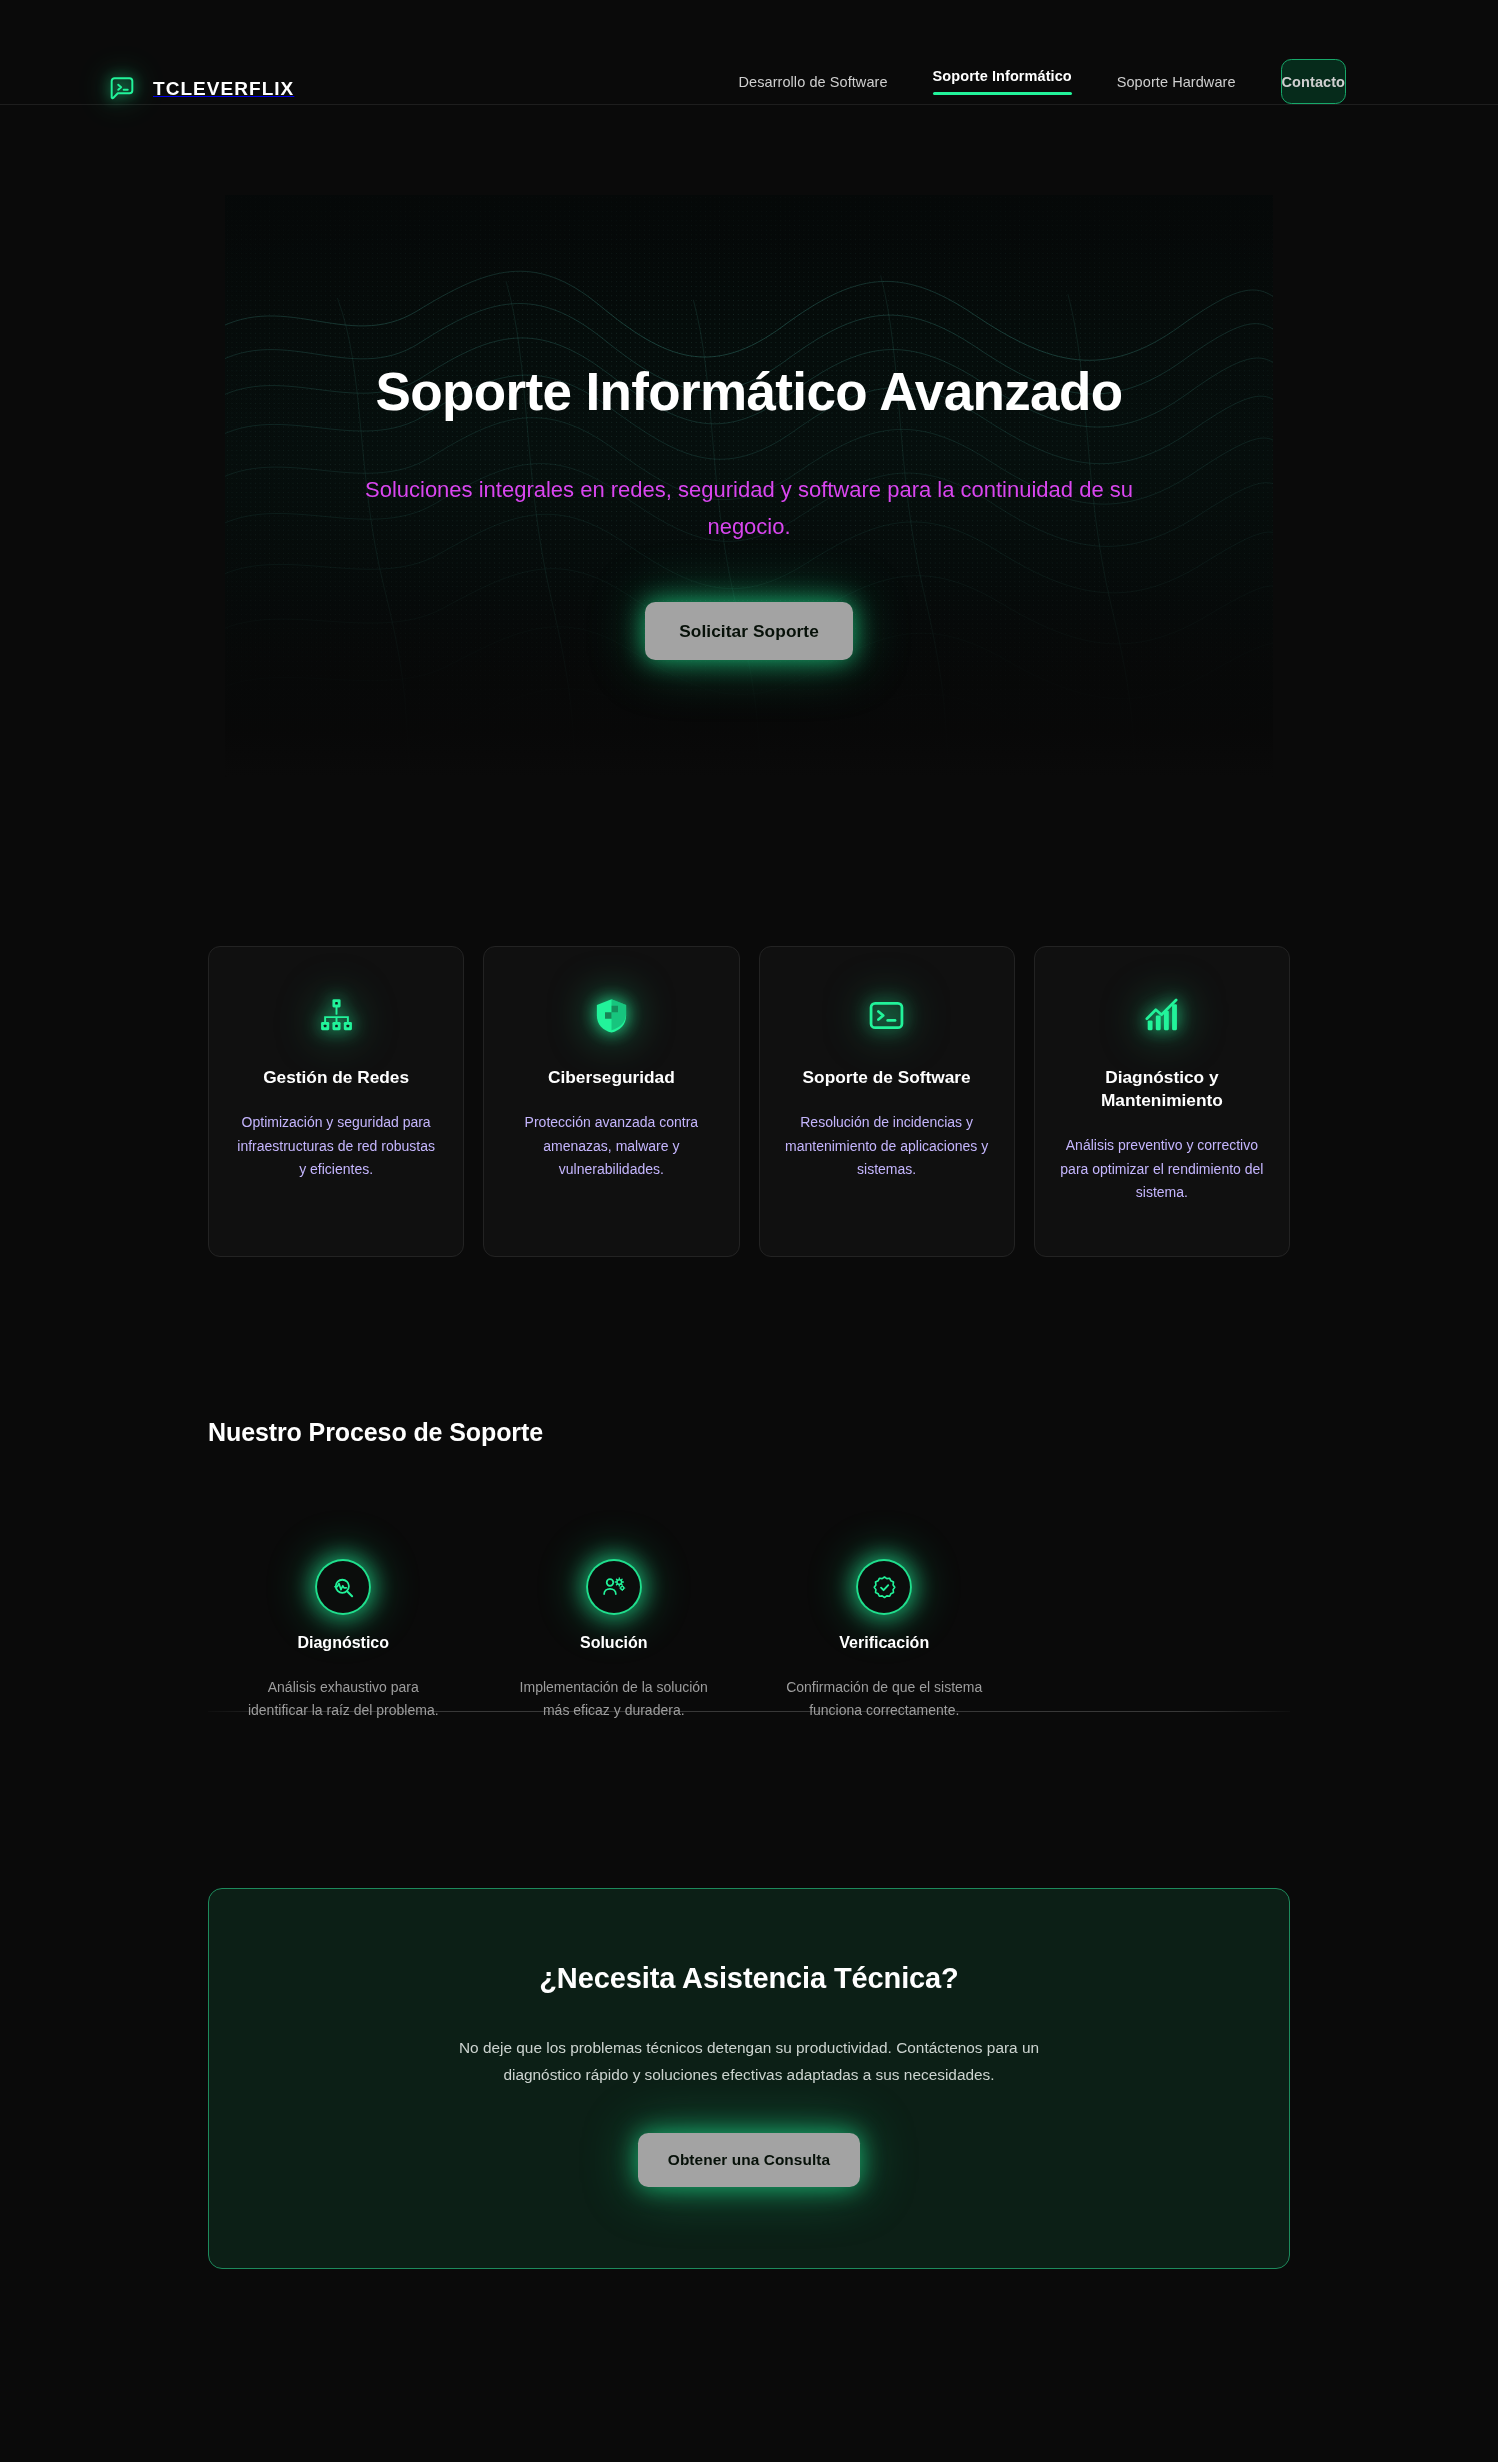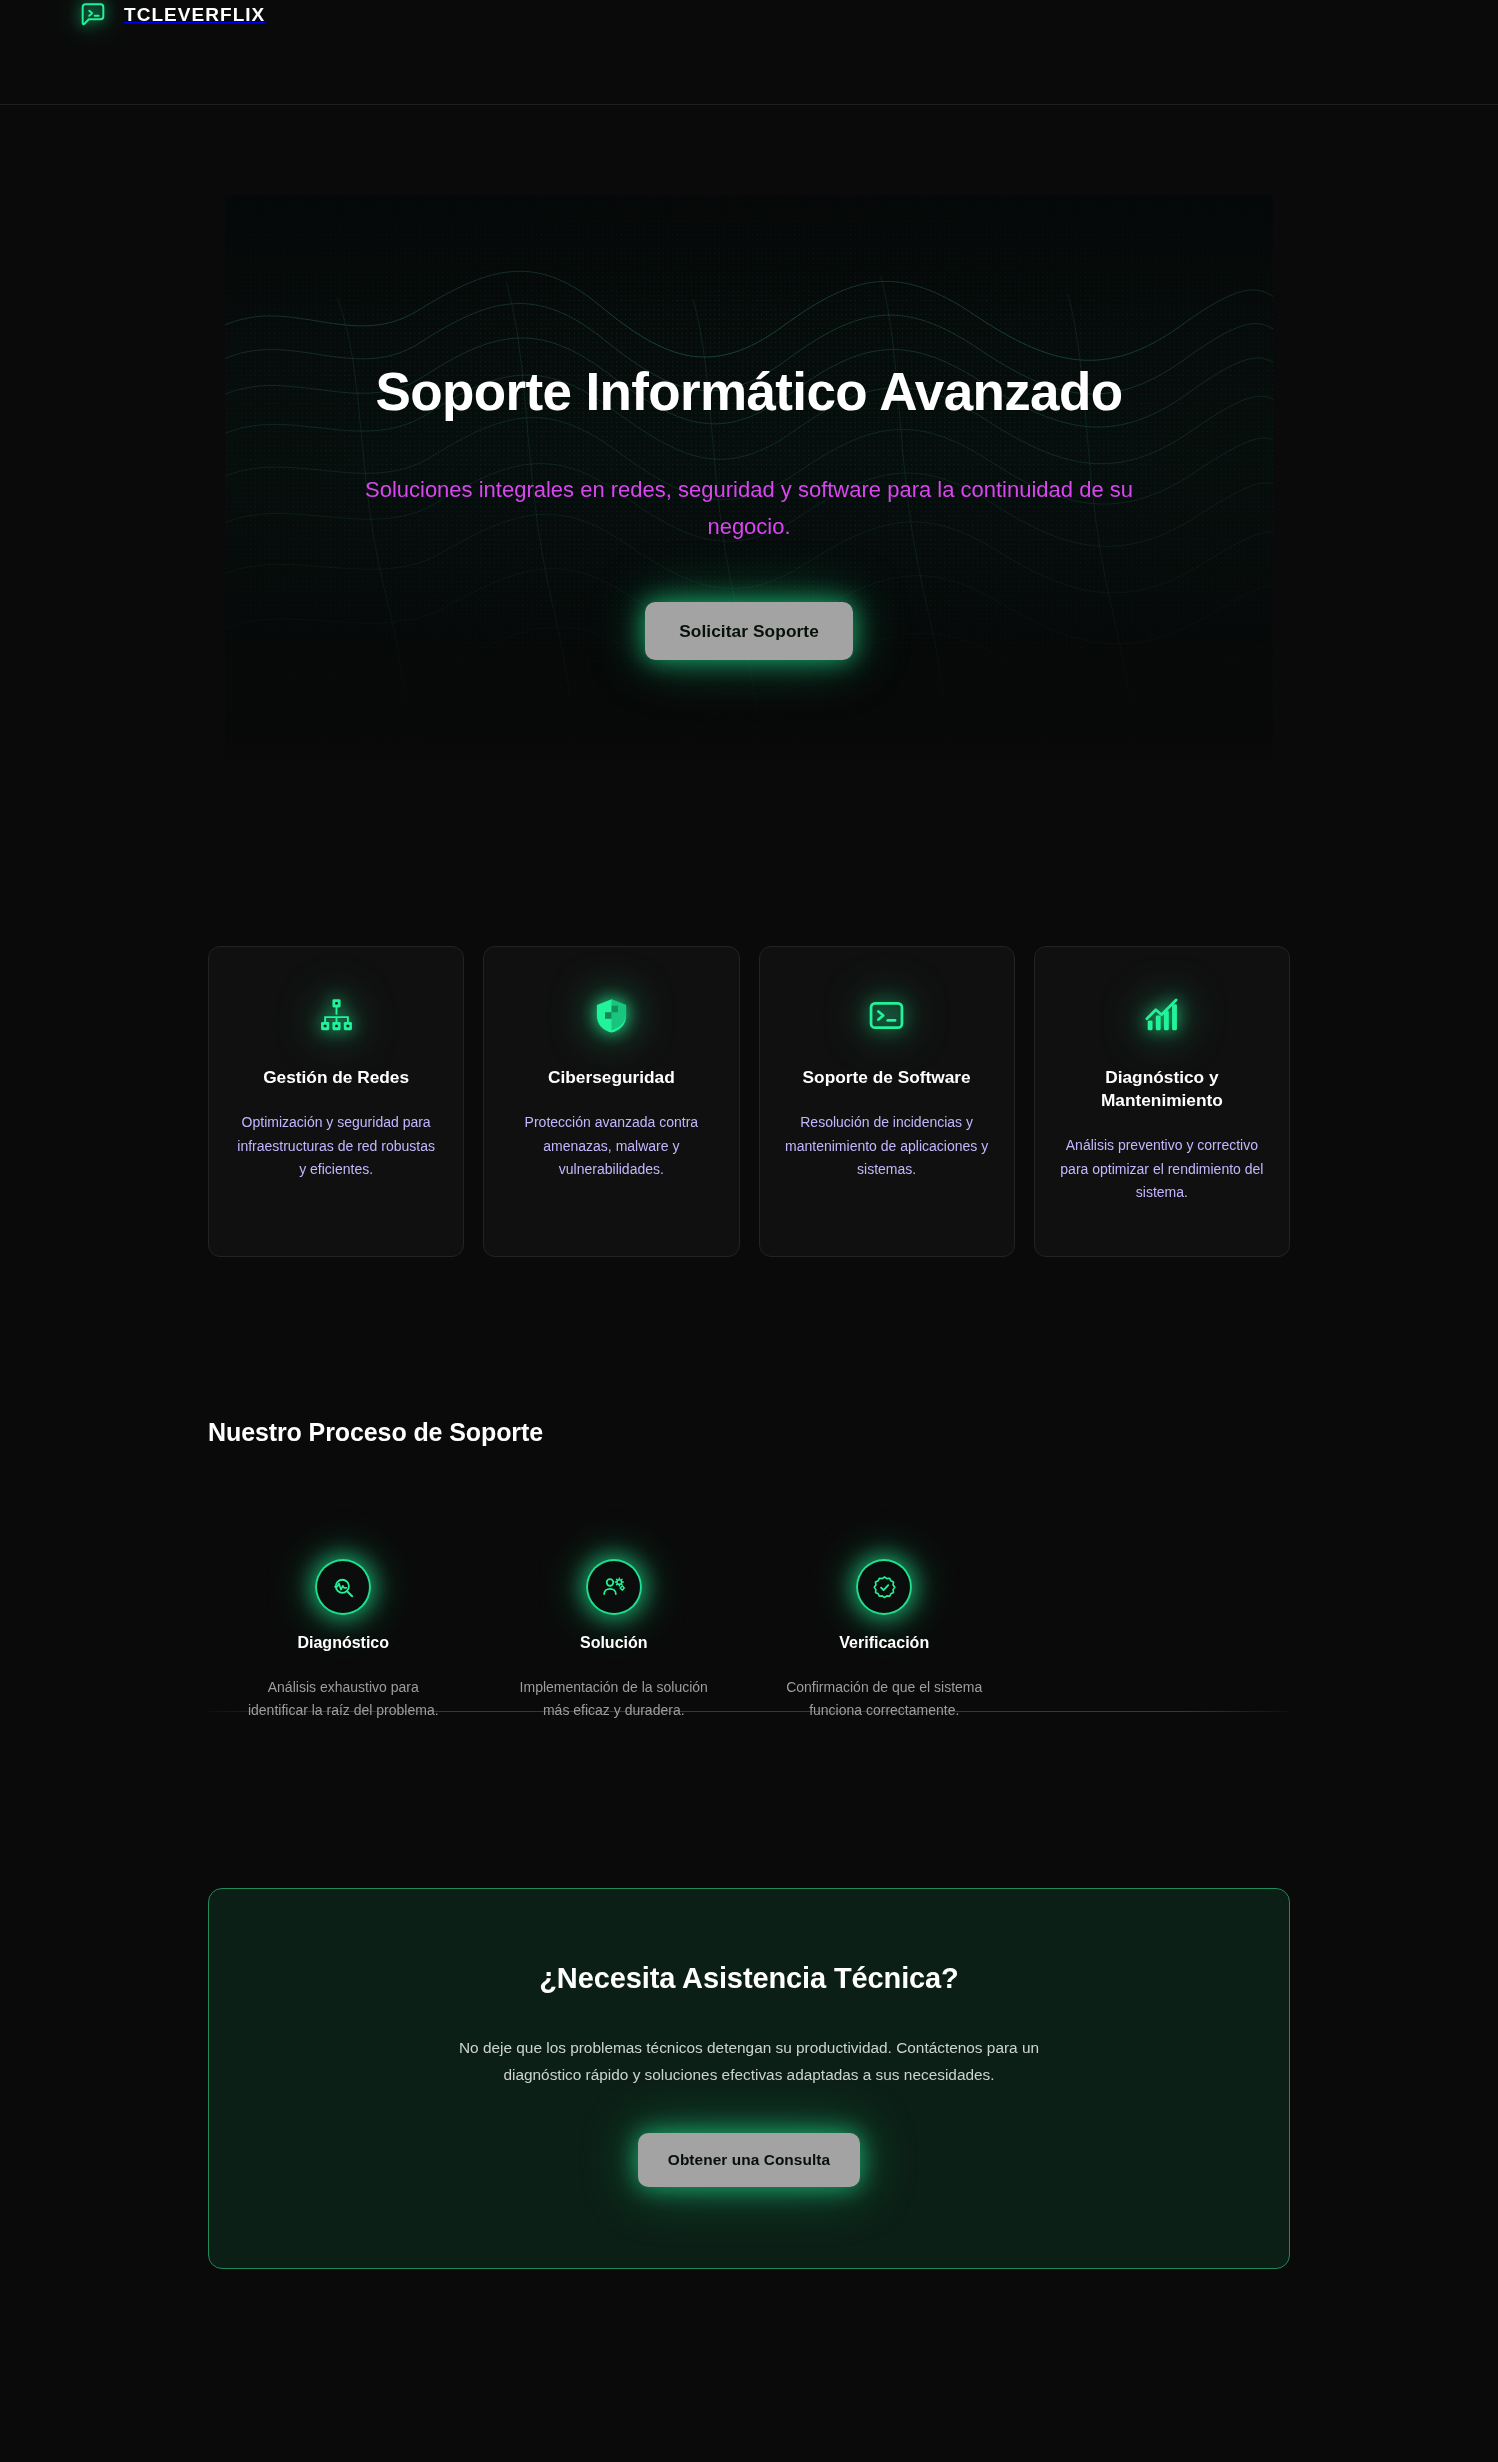--- a/index.html
+++ b/index.html
@@ -9,22 +9,22 @@
     width:1498px;height:2462px;overflow:hidden;position:relative;
     font-family:"Liberation Sans","DejaVu Sans",sans-serif;
     color:#e9e9e9;-webkit-font-smoothing:antialiased;
   }
   .wrap{width:1498px;margin:0 auto;position:relative;}
 
   
   header.nav{
     height:105px;width:1498px;
     border-bottom:0.9px solid #1e1e1e;
-    display:flex;align-items:flex-start;
-    padding:0 78px;
+    display:flex;align-items:flex-end;
+    padding:0 107px;
   }
   .brand{display:flex;align-items:center;gap:16px;flex:0 0 auto;}
   .logo-mark{
     width:30px;height:30px;display:block;
     filter:drop-shadow(0 0 6.6px rgba(34,243,154,.85)) drop-shadow(0 0 15px rgba(34,243,154,.45));
   }
   .brand-name{
     font-size:19px;font-weight:700;letter-spacing:.055em;color:#ffffff;
     font-family:"Liberation Sans",sans-serif;
   }
@@ -173,20 +173,26 @@
       <span>
         <svg class="logo-mark" viewBox="0 0 32 32" fill="none" aria-hidden="true">
           <path d="M5 7.5a3 3 0 0 1 3-3h16a3 3 0 0 1 3 3v10a3 3 0 0 1-3 3H11.5L6.6 25.6A1 1 0 0 1 5 24.9V7.5Z" stroke="#22f39a" stroke-width="2.1" stroke-linejoin="round"></path>
           <path d="M12 11.4l3.1 2.7-3.1 2.7" stroke="#22f39a" stroke-width="2.1" stroke-linecap="round" stroke-linejoin="round"></path>
           <path d="M17.8 16.9h4.3" stroke="#22f39a" stroke-width="2.1" stroke-linecap="round"></path>
         </svg>
       </span>
       <span class="brand-name">TCLEVERFLIX</span>
     </a>
 
+    <nav class="links">
+      <a href="#">Desarrollo de Software</a>
+      <a href="#" class="active">Soporte Informático</a>
+      <a href="#">Soporte Hardware</a>
+      <a href="#" class="btn-contacto">Contacto</a>
+    </nav>
   </header>
 
   <section class="hero">
     <div class="hero-bg">
       <svg viewBox="0 0 1120 622" preserveAspectRatio="none" aria-hidden="true">
         <defs>
           <linearGradient id="gsky" x1="0" y1="0" x2="0" y2="1">
             <stop offset="0%" stop-color="#040807"></stop>
             <stop offset="45%" stop-color="#06100e"></stop>
             <stop offset="100%" stop-color="#050707"></stop>

